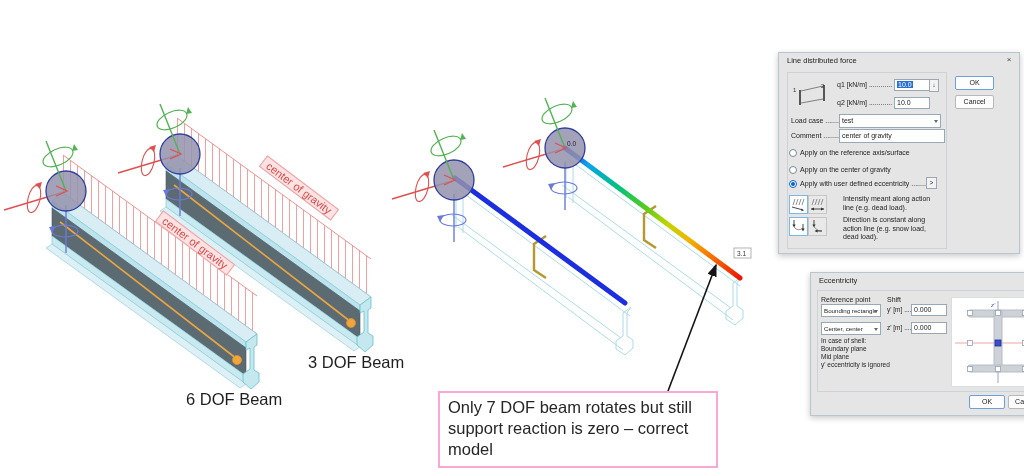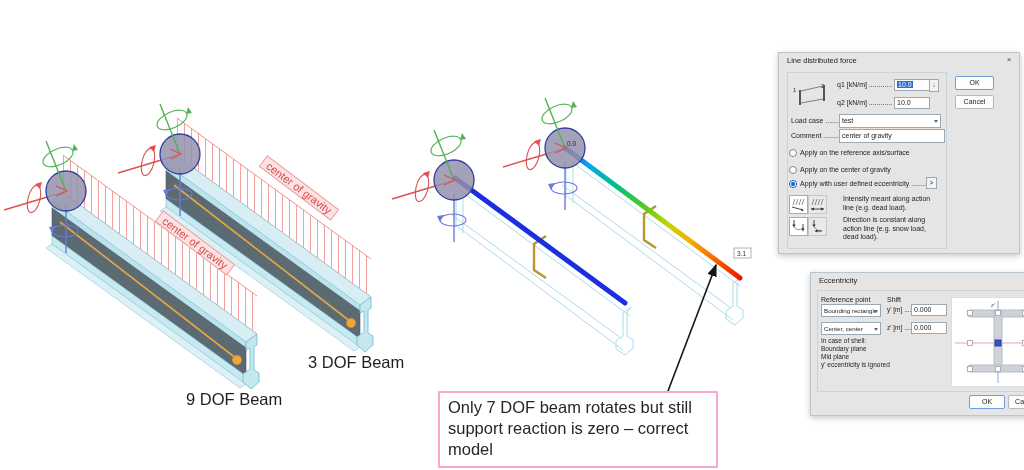--- a/index.html
+++ b/index.html
@@ -150,21 +150,21 @@
   <g>
     <rect x="734" y="248" width="17" height="10" fill="#ffffff" stroke="#a0a0a0" stroke-width="0.8"></rect>
     <text x="737" y="256" font-size="6.5" fill="#333333">3.1</text>
   </g>
 
   <line x1="668" y1="391" x2="716" y2="265" stroke="#141414" stroke-width="1.6" marker-end="url(#blkArrow)"></line>
 </svg>
 
 <div class="cog-label" style="left:150px;top:236px">center of gravity</div>
 <div class="cog-label" style="left:254px;top:181px">center of gravity</div>
-<div class="beam-label" style="left:186px;top:390px">9 DOF Beam</div>
+<div class="beam-label" style="left:186px;top:390px">6 DOF Beam</div>
 <div class="beam-label" style="left:308px;top:353px">3 DOF Beam</div>
 
 <div class="annotation">Only 7 DOF beam rotates but still support reaction is zero – correct model</div>
 
 <div class="dlg" style="left:778px;top:52px;width:240px;height:200px">
   <div class="dlg-title">Line distributed force</div>
   <div class="dlg-close">×</div>
   <div class="groupbox" style="left:8px;top:19px;width:158px;height:175px"></div>
 
   <svg class="abs" style="left:12px;top:27px" width="40" height="28">

